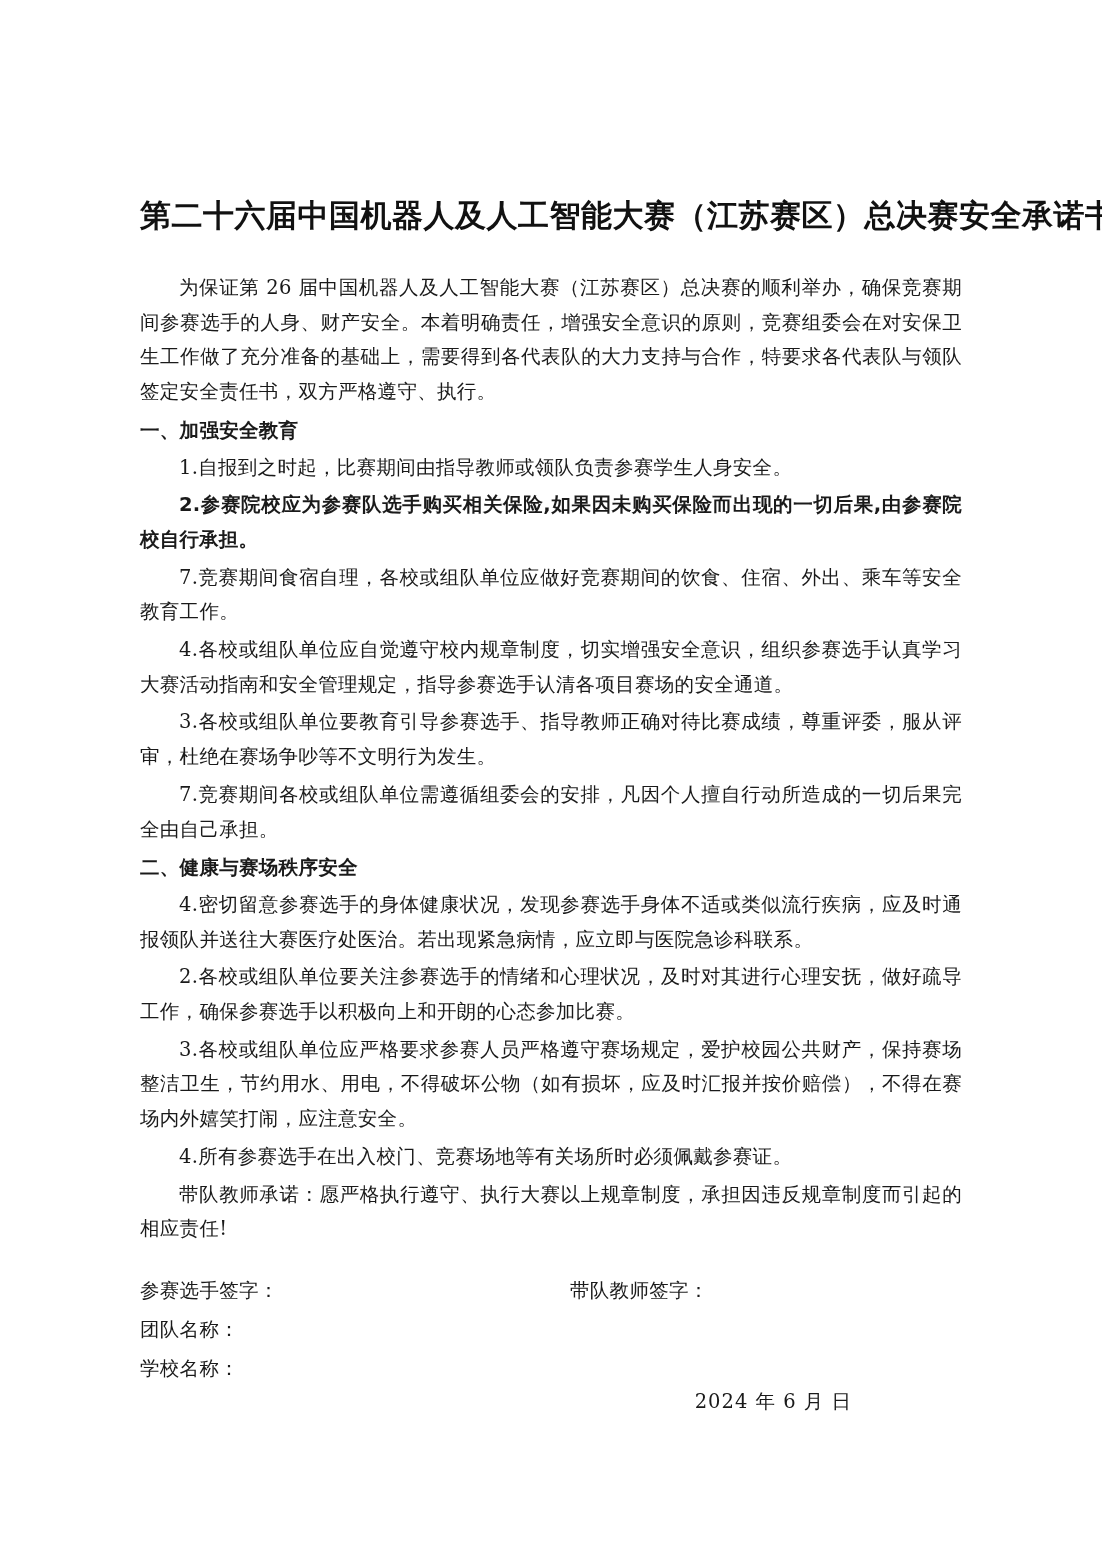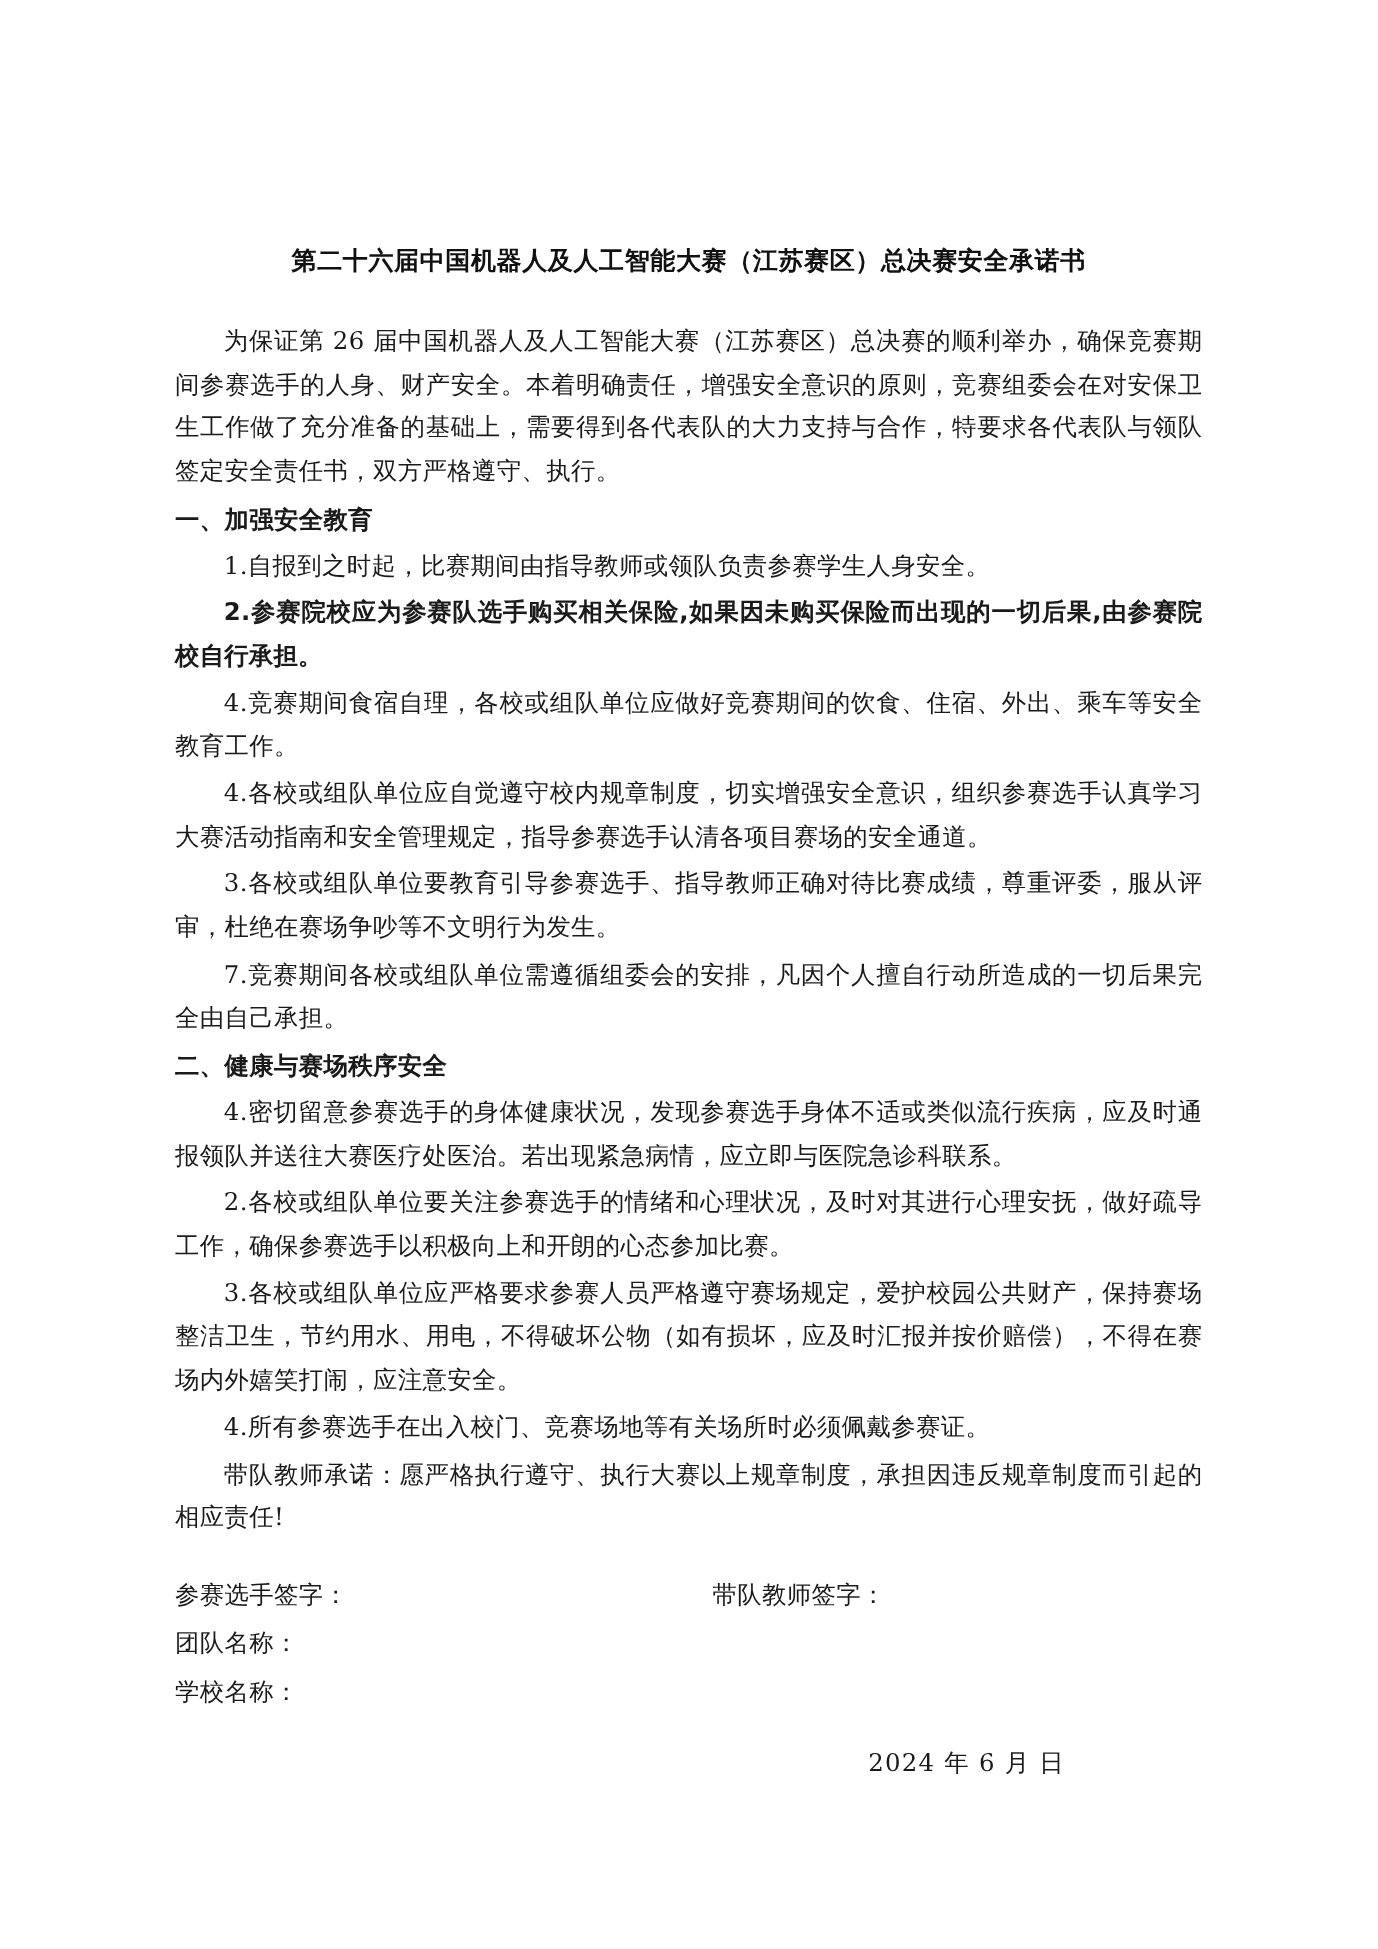--- a/index.html
+++ b/index.html
@@ -24,21 +24,21 @@
     font-family: "DejaVu Sans", "Liberation Sans", sans-serif;
     font-weight: bold;
     font-size: 27px;
     letter-spacing: 1px;
     color: #111;
     margin: 0 0 26px 0;
   }
   .doc-title {
     font-family: "DejaVu Sans", "Liberation Sans", sans-serif;
     font-weight: bold;
-    font-size: 20px;
+    font-size: 31px;
     text-align: center;
     letter-spacing: 0.5px;
     color: #111;
     margin: 0 0 34px 0;
     white-space: nowrap;
   }
   p.body-text {
     font-size: 19.5px;
     line-height: 1.78;
     text-align: justify;
@@ -79,39 +79,38 @@
   .sig-left {
     width: 430px;
     flex: 0 0 430px;
   }
   .sig-right {
     flex: 1 1 auto;
   }
   .date-line {
     text-align: right;
     font-size: 19.5px;
-    margin-top: 24px;
     padding-right: 110px;
     letter-spacing: 1px;
   }
 </style>
 </head>
 <body>
 
 <div class="page">
 
 
   <div class="doc-title">第二十六届中国机器人及人工智能大赛（江苏赛区）总决赛安全承诺书</div>
 
   <p class="body-text indent">为保证第 26 届中国机器人及人工智能大赛（江苏赛区）总决赛的顺利举办，确保竞赛期间参赛选手的人身、财产安全。本着明确责任，增强安全意识的原则，竞赛组委会在对安保卫生工作做了充分准备的基础上，需要得到各代表队的大力支持与合作，特要求各代表队与领队签定安全责任书，双方严格遵守、执行。</p>
 
   <div class="section-head">一、加强安全教育</div>
   <p class="body-text indent">1.自报到之时起，比赛期间由指导教师或领队负责参赛学生人身安全。</p>
   <p class="bold-item">2.参赛院校应为参赛队选手购买相关保险,如果因未购买保险而出现的一切后果,由参赛院校自行承担。</p>
-  <p class="body-text indent">4.竞赛期间食宿自理，各校或组队单位应做好竞赛期间的饮食、住宿、外出、乘车等安全教育工作。</p>
+  <p class="body-text indent">7.竞赛期间食宿自理，各校或组队单位应做好竞赛期间的饮食、住宿、外出、乘车等安全教育工作。</p>
   <p class="body-text indent">4.各校或组队单位应自觉遵守校内规章制度，切实增强安全意识，组织参赛选手认真学习大赛活动指南和安全管理规定，指导参赛选手认清各项目赛场的安全通道。</p>
   <p class="body-text indent">3.各校或组队单位要教育引导参赛选手、指导教师正确对待比赛成绩，尊重评委，服从评审，杜绝在赛场争吵等不文明行为发生。</p>
   <p class="body-text indent">7.竞赛期间各校或组队单位需遵循组委会的安排，凡因个人擅自行动所造成的一切后果完全由自己承担。</p>
 
   <div class="section-head">二、健康与赛场秩序安全</div>
   <p class="body-text indent">4.密切留意参赛选手的身体健康状况，发现参赛选手身体不适或类似流行疾病，应及时通报领队并送往大赛医疗处医治。若出现紧急病情，应立即与医院急诊科联系。</p>
   <p class="body-text indent">2.各校或组队单位要关注参赛选手的情绪和心理状况，及时对其进行心理安抚，做好疏导工作，确保参赛选手以积极向上和开朗的心态参加比赛。</p>
   <p class="body-text indent">3.各校或组队单位应严格要求参赛人员严格遵守赛场规定，爱护校园公共财产，保持赛场整洁卫生，节约用水、用电，不得破坏公物（如有损坏，应及时汇报并按价赔偿），不得在赛场内外嬉笑打闹，应注意安全。</p>
   <p class="body-text indent">4.所有参赛选手在出入校门、竞赛场地等有关场所时必须佩戴参赛证。</p>
 

